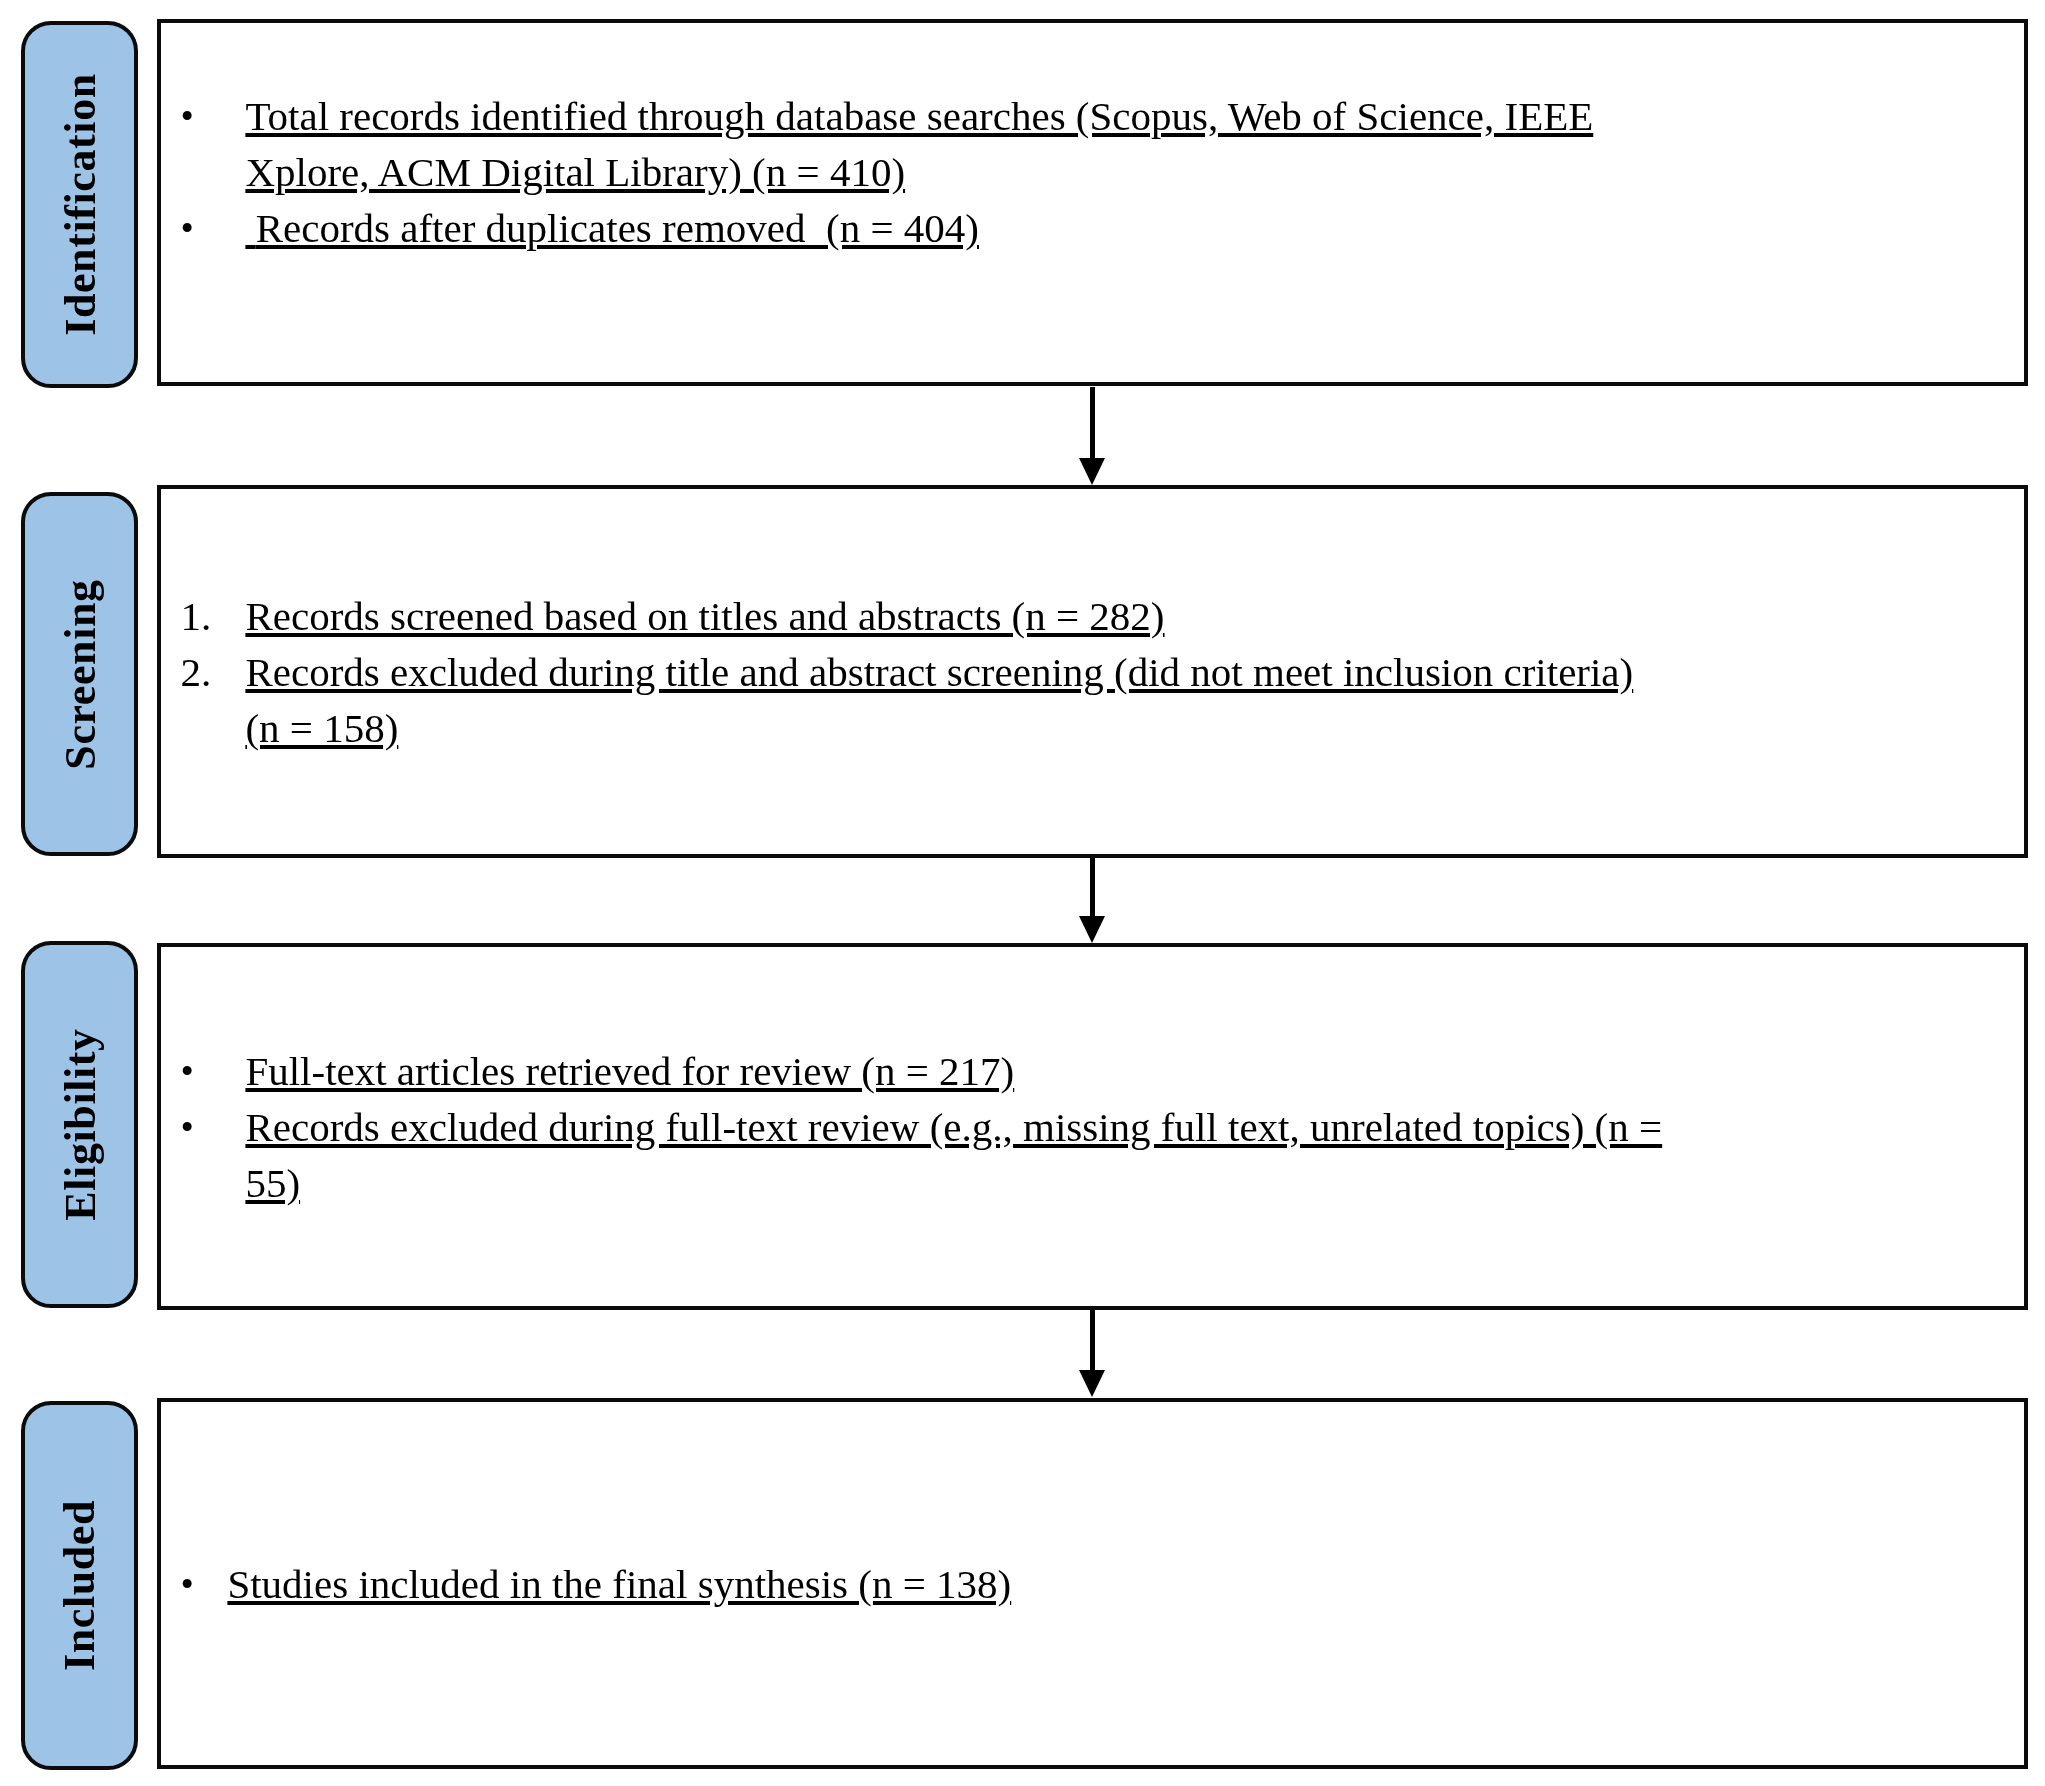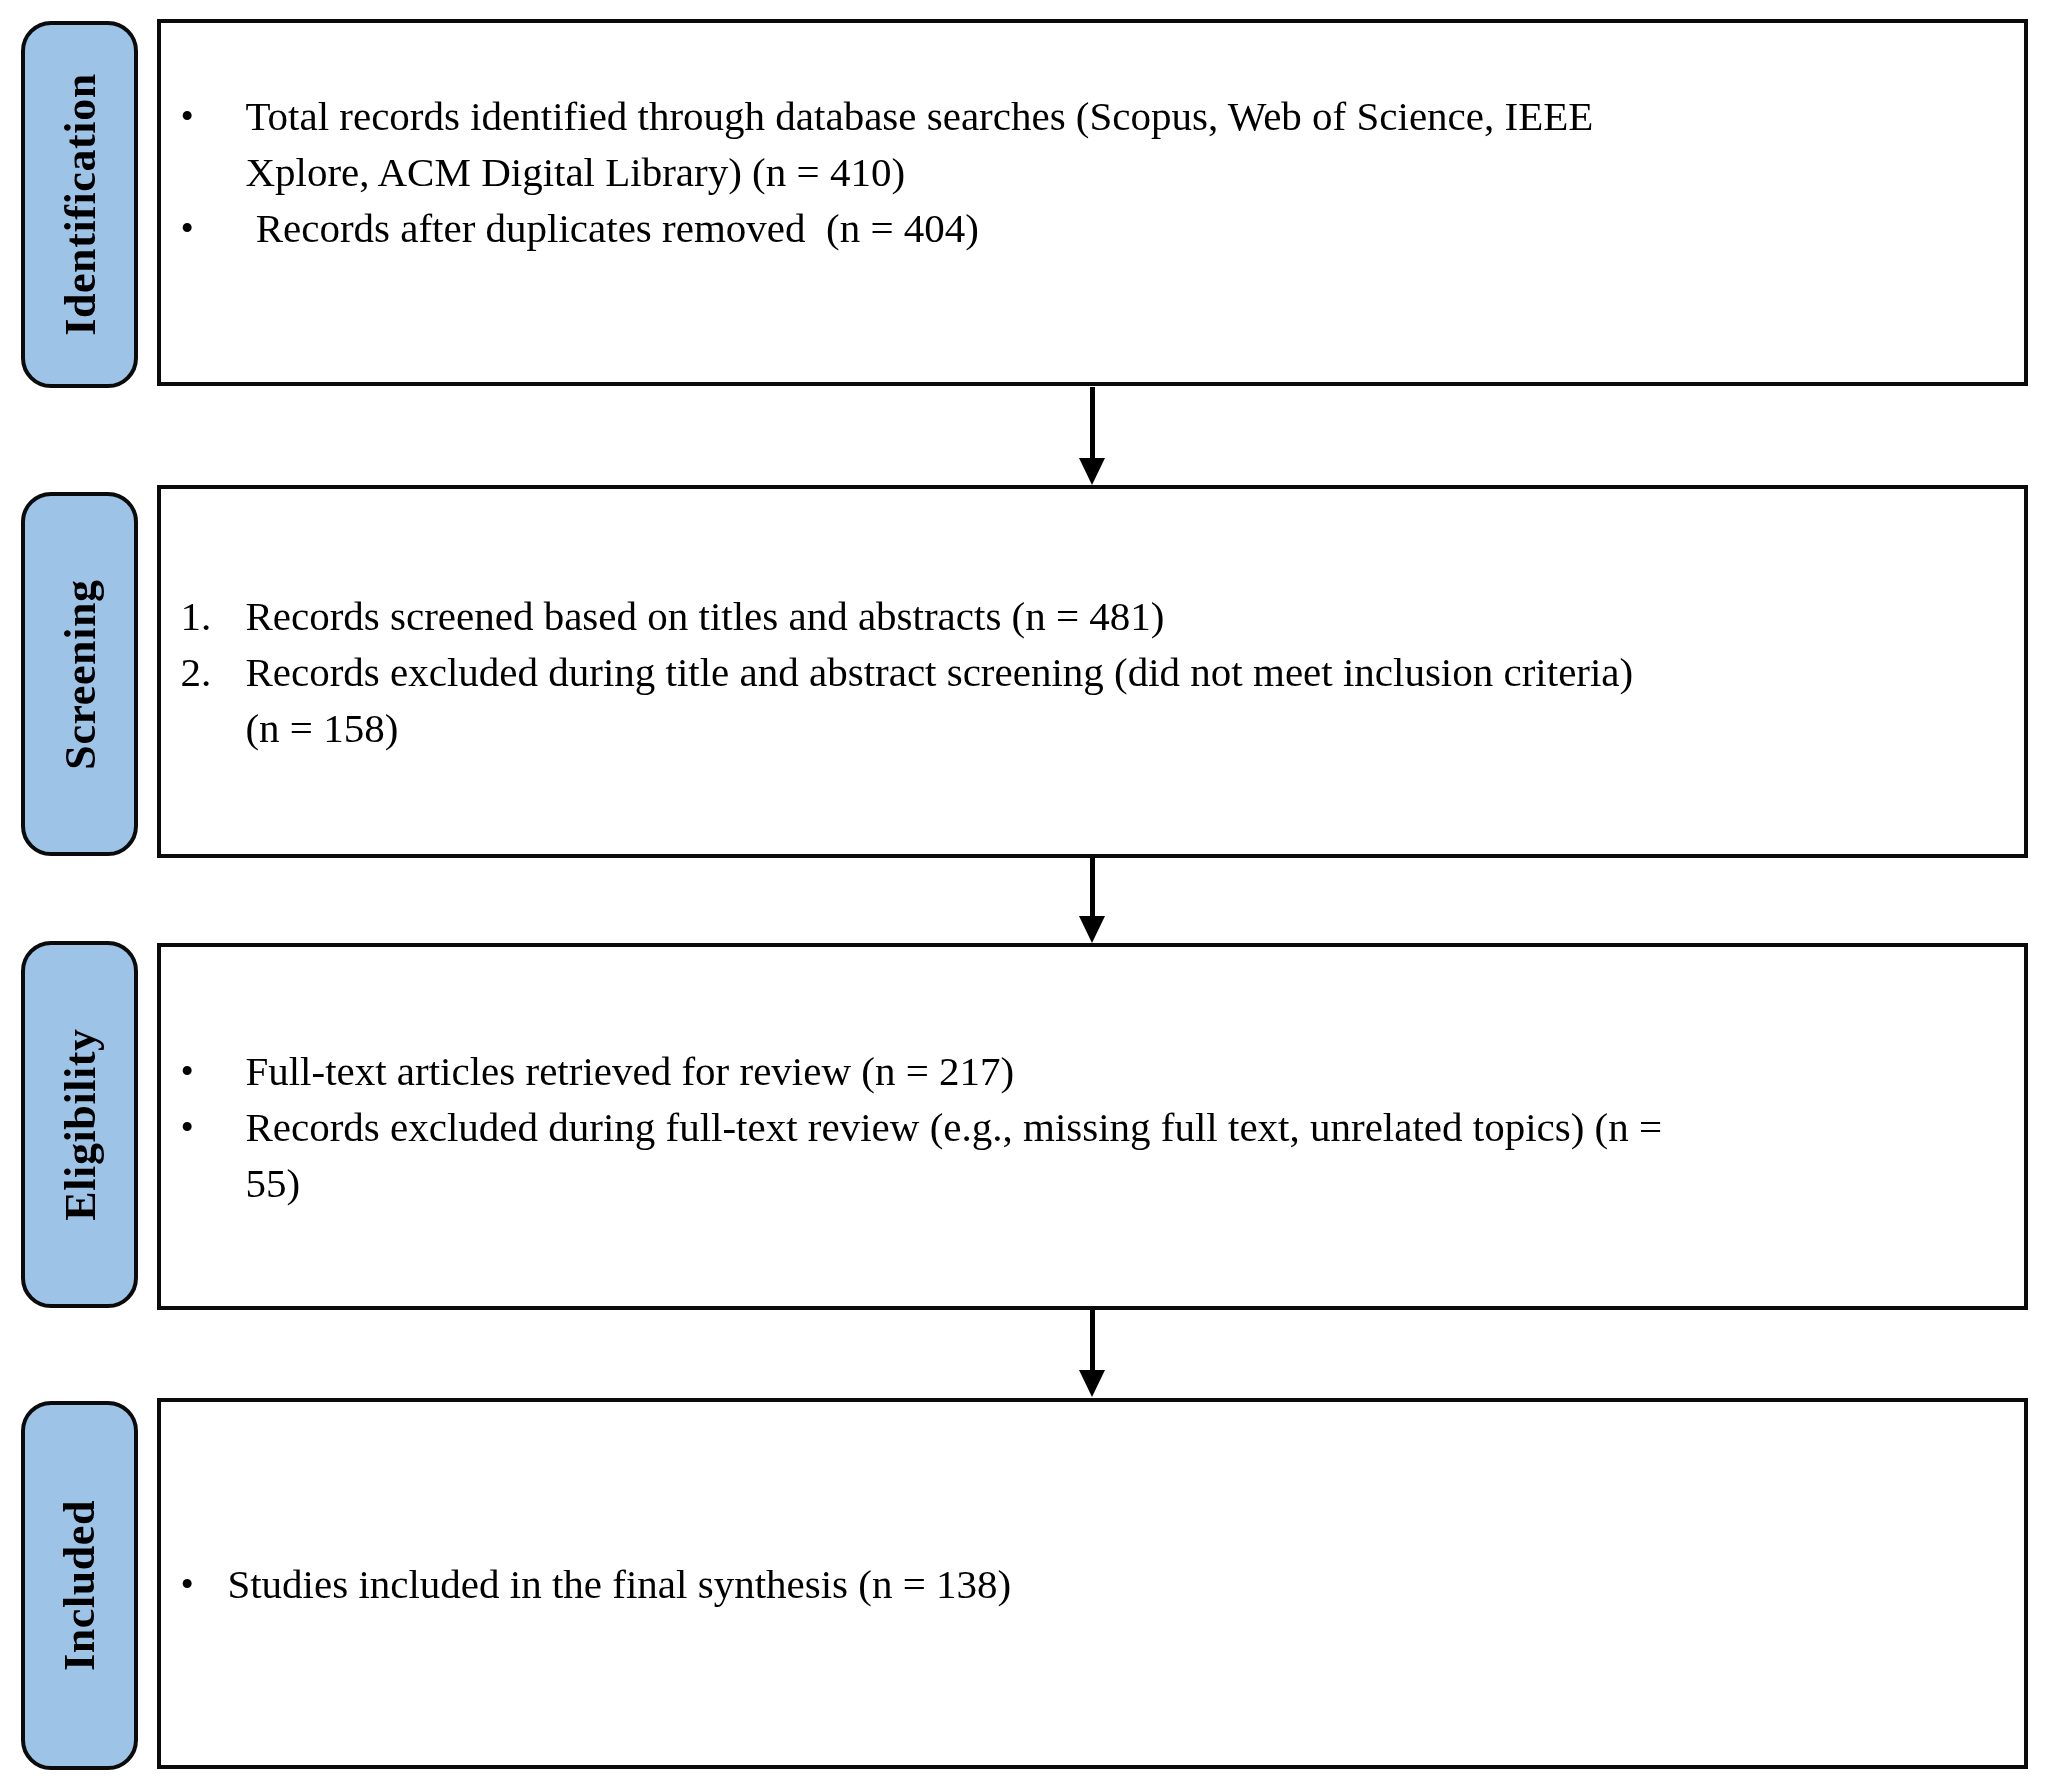--- a/index.html
+++ b/index.html
@@ -63,20 +63,21 @@
     padding: 0 26px 0 19.4px;
     font-size: 41px;
     line-height: 56px;
   }
   .item .marker { flex: 0 0 65px; width: 65px; }
   .item .marker.bullet { font-size: 38px; }
   .item.tight .marker { flex: 0 0 47px; width: 47px; }
   .item .text {
     flex: 1;
     white-space: pre-wrap;
+    text-decoration: underline;
   }
 
   
   .arrow { position: absolute; left: 1079px; width: 27px; }
   .arrow-1 { top: 387px;  height: 98px; }
   .arrow-2 { top: 857px; height: 86px; }
   .arrow-3 { top: 1310px; height: 87px; }
   .arrow .shaft {
     position: absolute;
     left: 11px; top: 0;
@@ -124,21 +125,21 @@
   </div>
 
   <div class="arrow arrow-1">
     <div class="shaft"></div>
     <div class="head"></div>
   </div>
 
   <div class="flow-box v-center box-screening">
     <div class="item">
       <span class="marker">1.</span>
-      <span class="text">Records screened based on titles and abstracts (n = 481)</span>
+      <span class="text">Records screened based on titles and abstracts (n = 282)</span>
     </div>
     <div class="item">
       <span class="marker">2.</span>
       <span class="text">Records excluded during title and abstract screening (did not meet inclusion criteria)
 (n = 158)</span>
     </div>
   </div>
 
   <div class="arrow arrow-2">
     <div class="shaft"></div>

